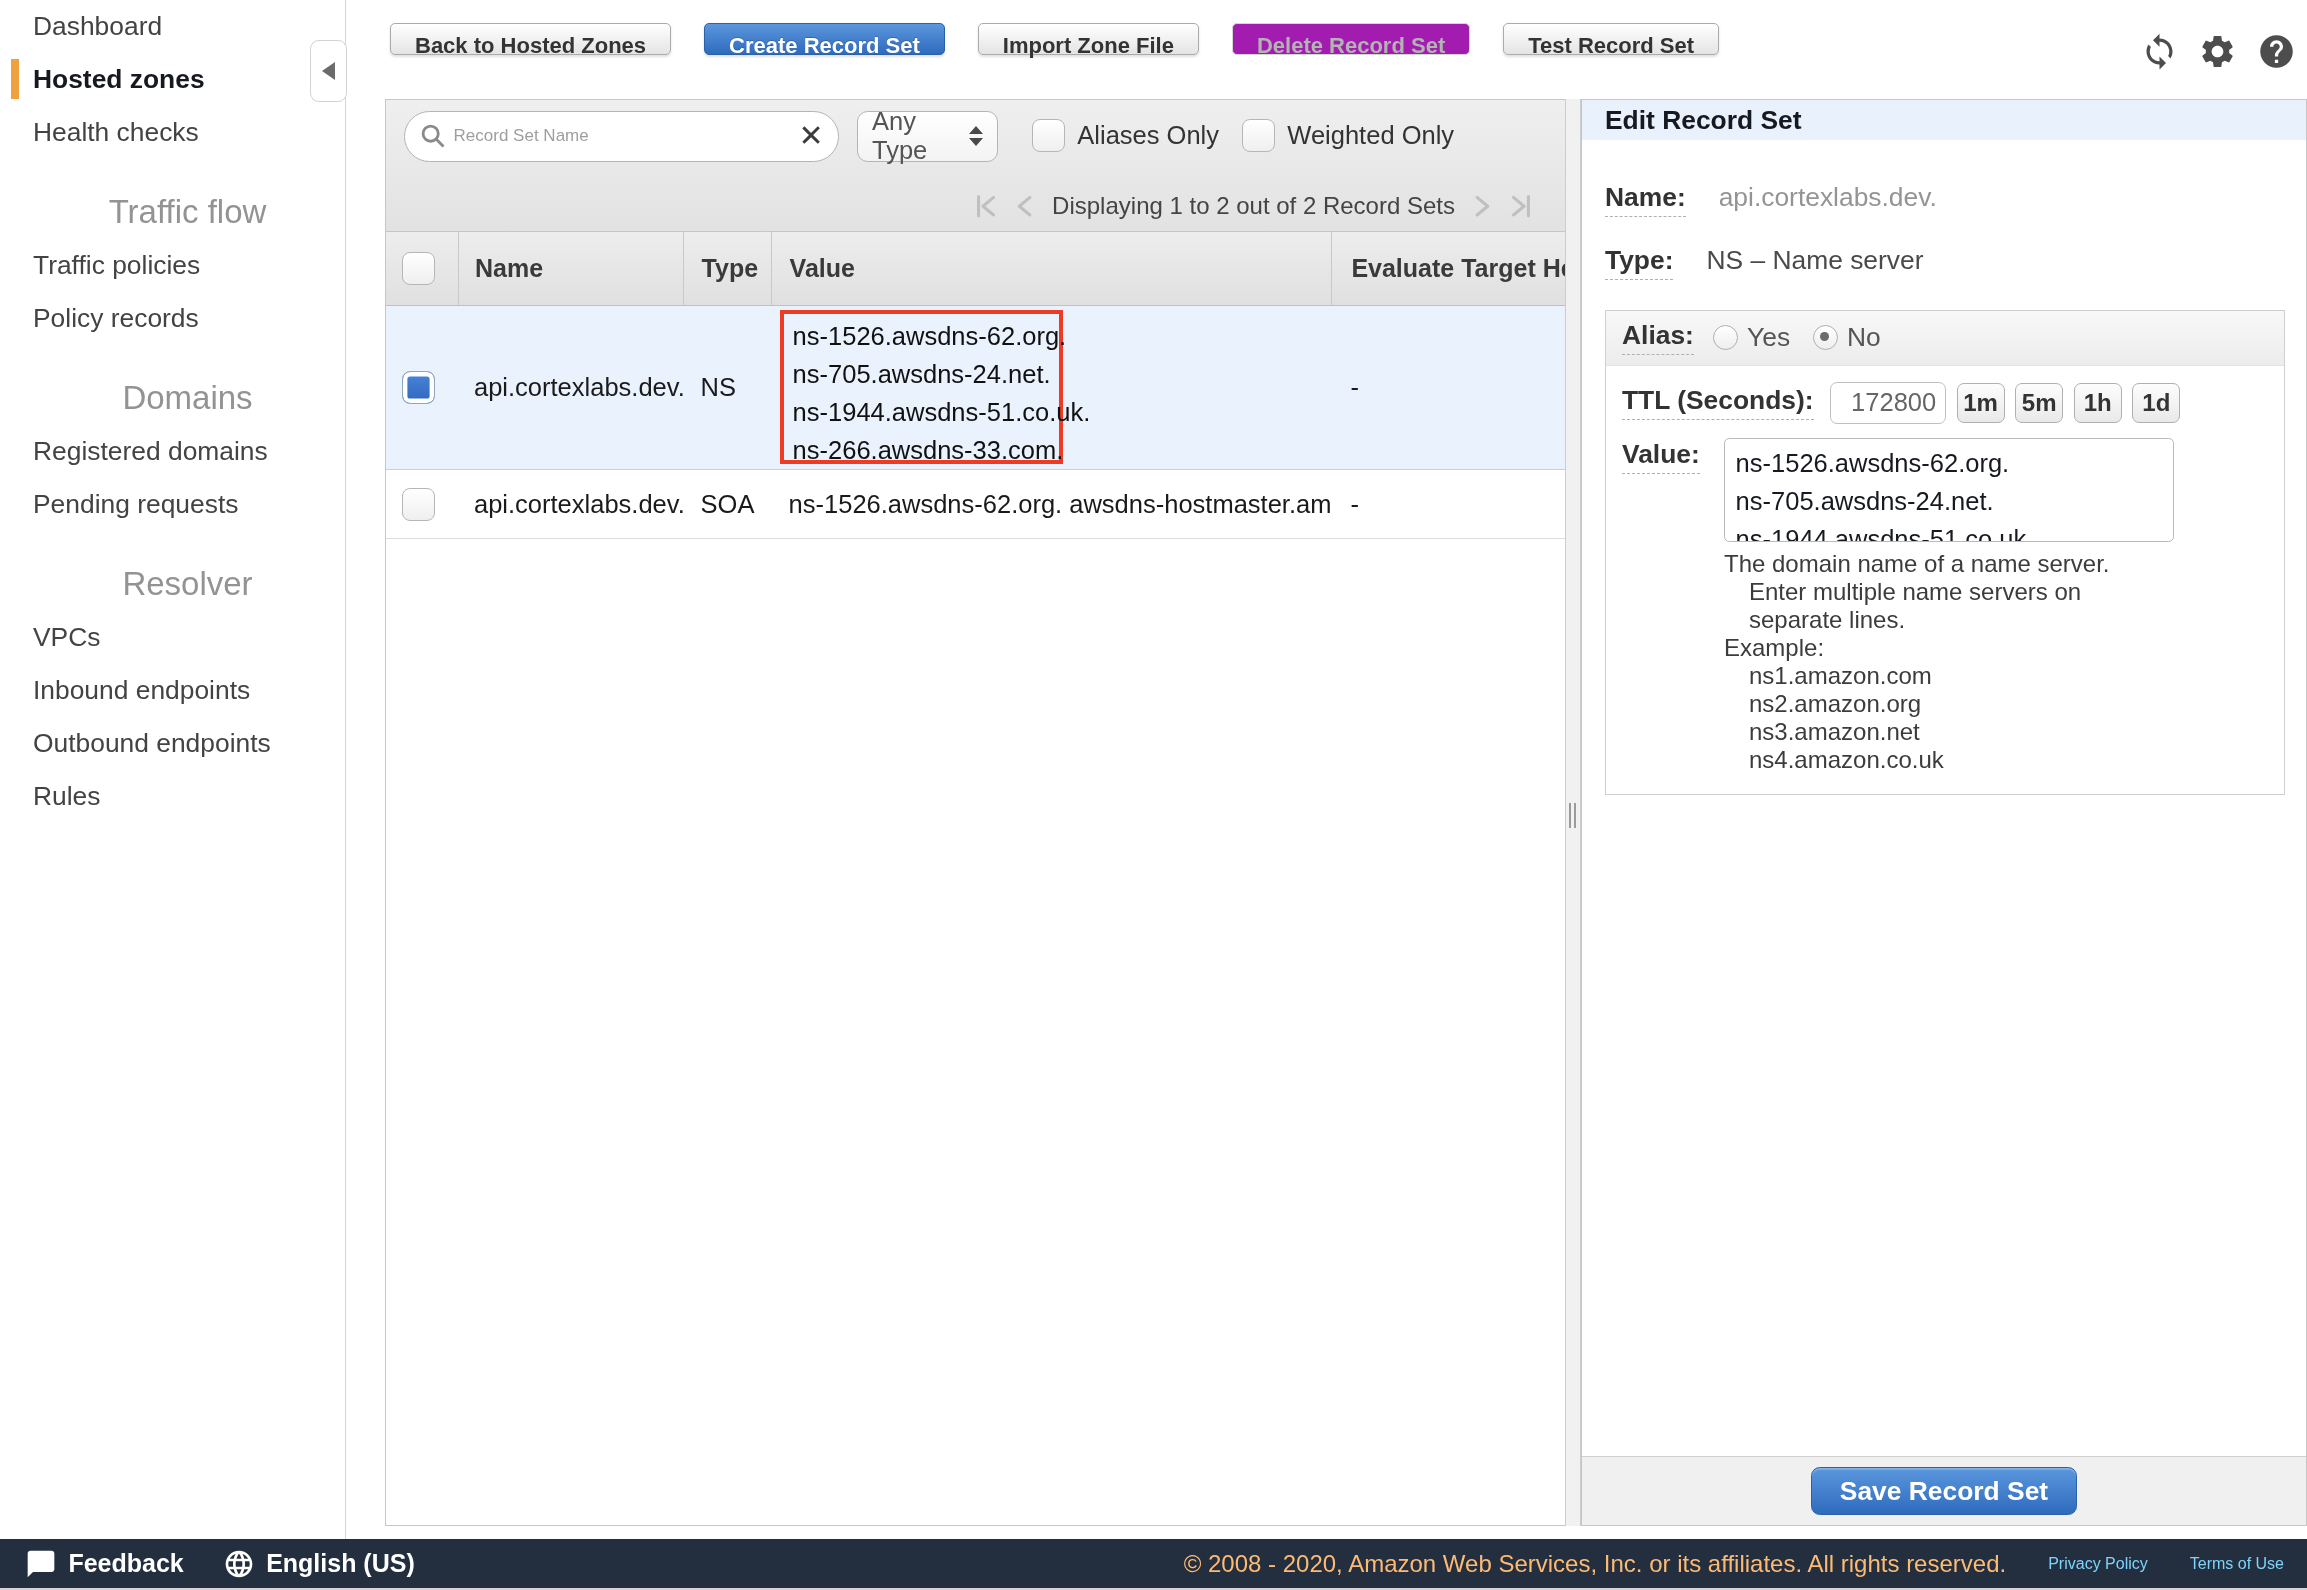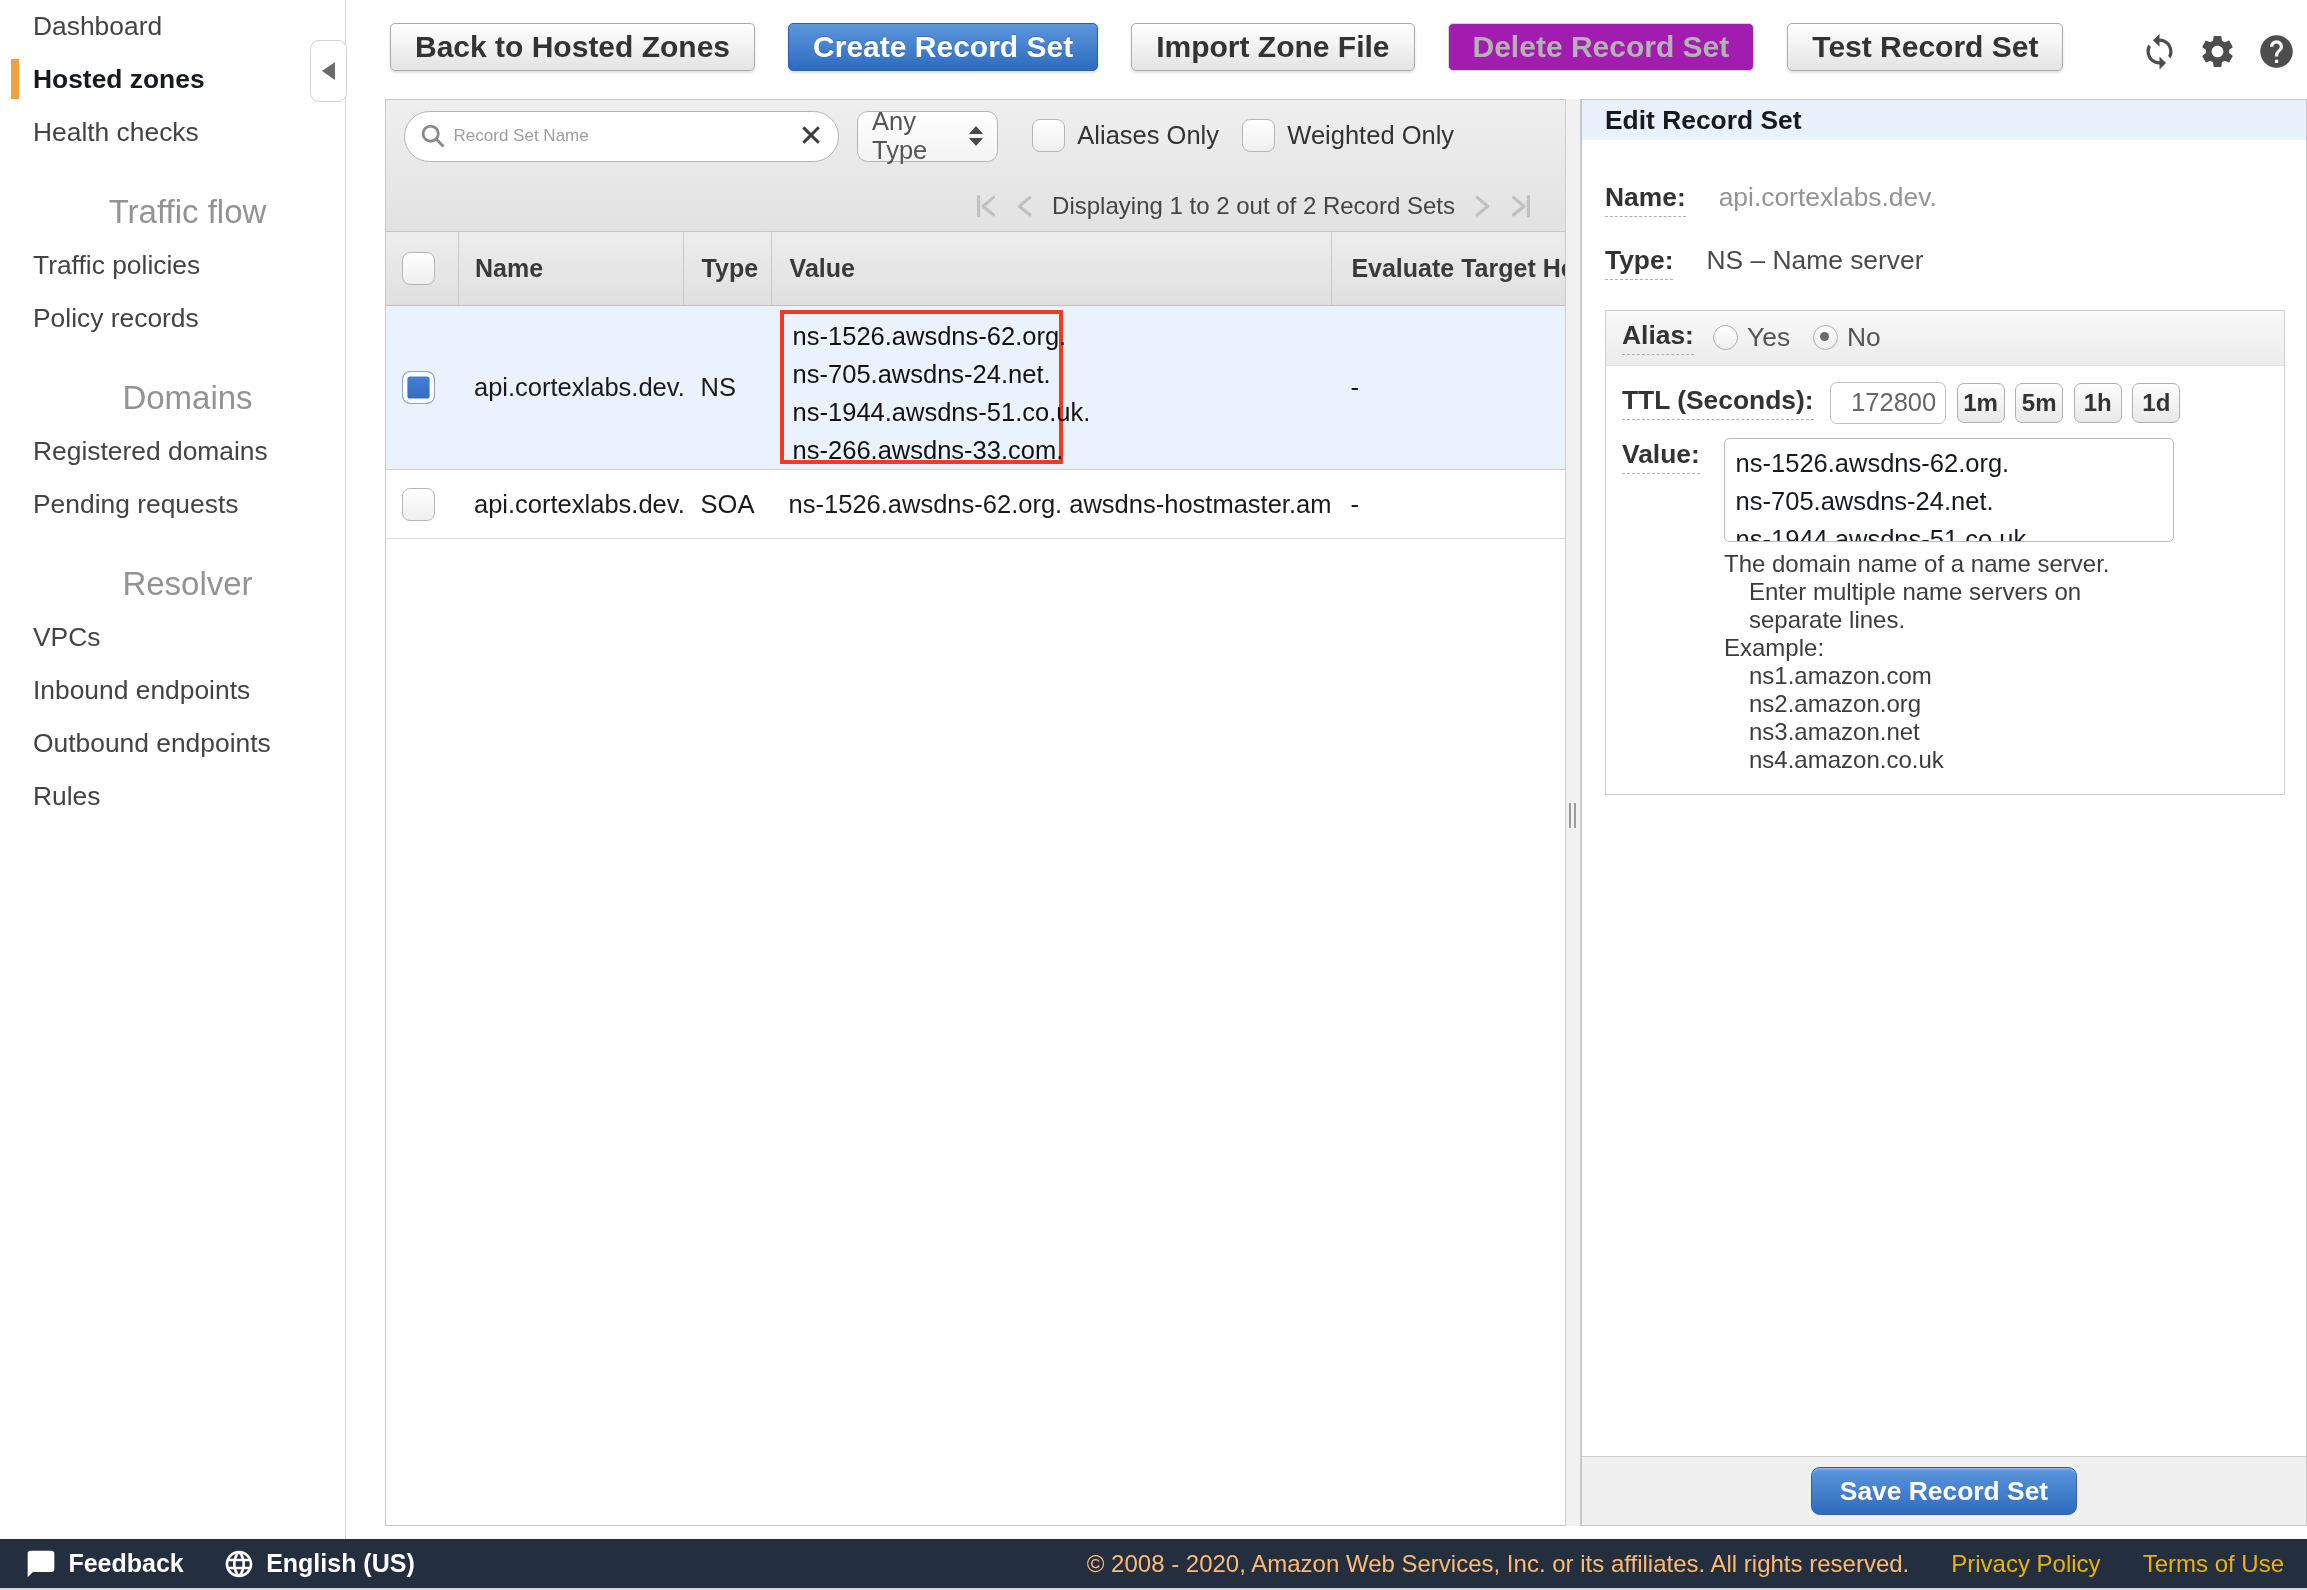--- a/index.html
+++ b/index.html
@@ -18,21 +18,21 @@
   .side-header { margin-top:25px; height:55px; line-height:55px; padding-left:30px;
     font-size:33px; color:#939393; white-space:nowrap;text-align:center; }
   .collapse-tab { position:absolute; left:310px; top:40px; width:37px; height:62px;
     background:#fff; border:1.8px solid #d2d2d2; border-radius:8.8px; z-index:3;
     display:flex; align-items:center; justify-content:center; cursor:pointer; }
   .tri-left { width:0; height:0; border-top:9.7px solid transparent;
     border-bottom:9.7px solid transparent; border-right:13.2px solid #6b6b6b; }
 
   
   .toolbar { position:absolute; left:390px; top:23px; display:flex; gap:33px; }
-  .btn { height:48px; line-height:44px; padding:0 24px; font-size:30px; font-weight:bold;
+  .btn { height:32px; line-height:44px; padding:0 24px; font-size:22px; font-weight:bold;
     color:#333; background:linear-gradient(#ffffff,#e4e4e4); border:1.8px solid #ababab;
     border-radius:5px; box-shadow:0 1.8px 2.6px rgba(0,0,0,.12); cursor:pointer; white-space:nowrap; }
   .btn.primary { color:#fff; background:linear-gradient(#5b97dd,#2e6bbd);
     border-color:#2a61a8; text-shadow:0 -0.9px 0 rgba(0,0,0,.2); }
   .btn.disabled { color:#b3b3b3; background:#a21caf; border-color:#d5d5d5;
     box-shadow:none; cursor:default; }
   .top-icons { position:absolute; left:2140px; top:32px; display:flex; gap:19.4px; align-items:center; }
   .top-icons svg { width:39px; height:39px; fill:#4d4d4d; cursor:pointer; }
 
   
@@ -133,21 +133,21 @@
     box-shadow:inset 0 1.8px 0 rgba(255,255,255,.25); cursor:pointer; }
 
   
   .bottom-bar { position:absolute; left:0; top:1539px; width:2307px; height:49px;
     background:#232f3e; display:flex; align-items:center; padding:0 23px 0 25px; }
   .bottom-bar svg { width:32px; height:32px; fill:#fff; }
   .bb-item { display:flex; align-items:center; gap:11.4px; cursor:pointer; }
   .bb-label { font-size:25px; font-weight:bold; color:#fff; white-space:nowrap; }
   .bb-spacer { flex:1; }
   .bb-copy { font-size:24px; color:#fdba74; white-space:nowrap; }
-  .bb-link { font-size:24px; color:#eab308; margin-left:42px; cursor:pointer; white-space:nowrap; }
+  .bb-link { font-size:16px; color:#7dd3fc; margin-left:42px; cursor:pointer; white-space:nowrap; }
   .bottom-edge { position:absolute; left:0; top:1588px; width:2307px; height:2.6px; background:#d4d4d4; }
 </style>
 </head>
 <body>
 
 <div class="app">
 
   <nav class="sidebar">
     <div class="side-link">Dashboard</div>
     <div class="side-link selected">Hosted zones</div>

